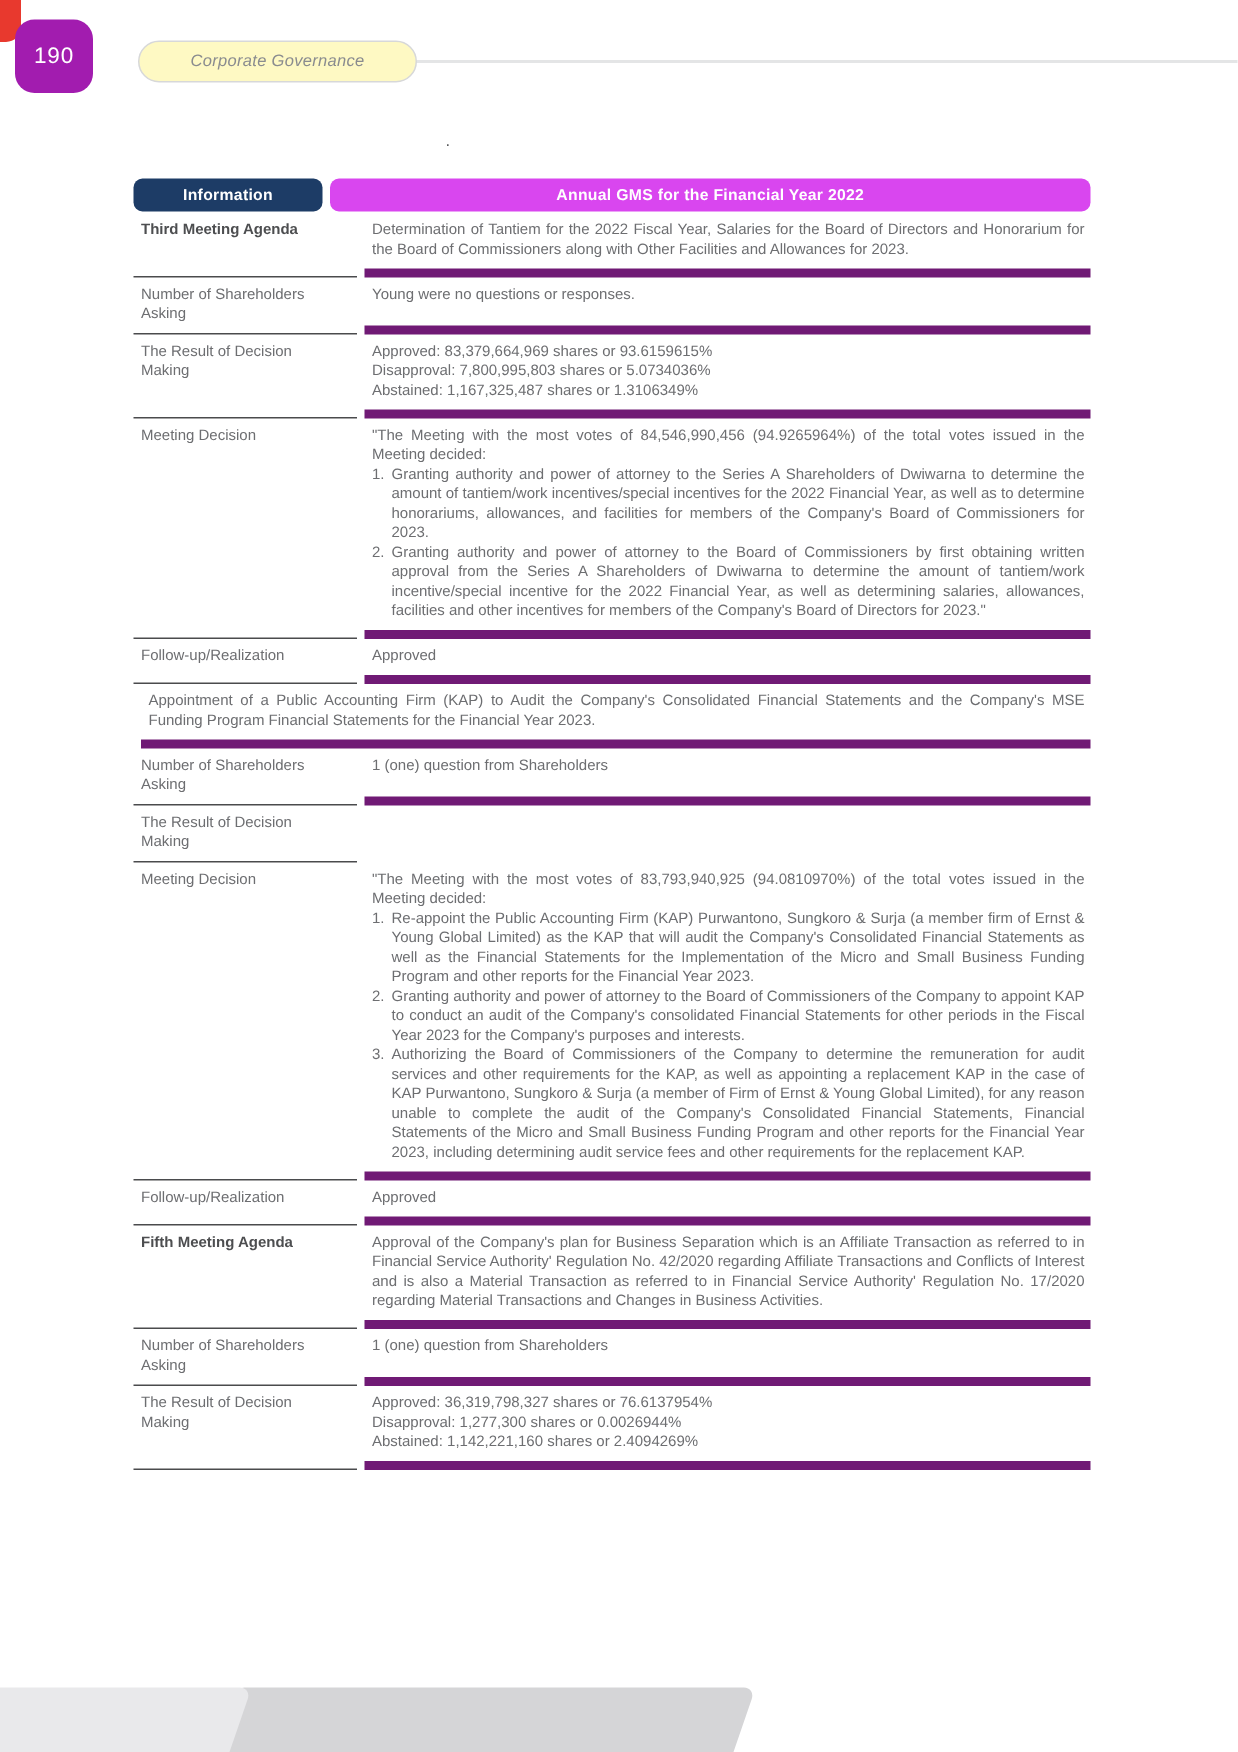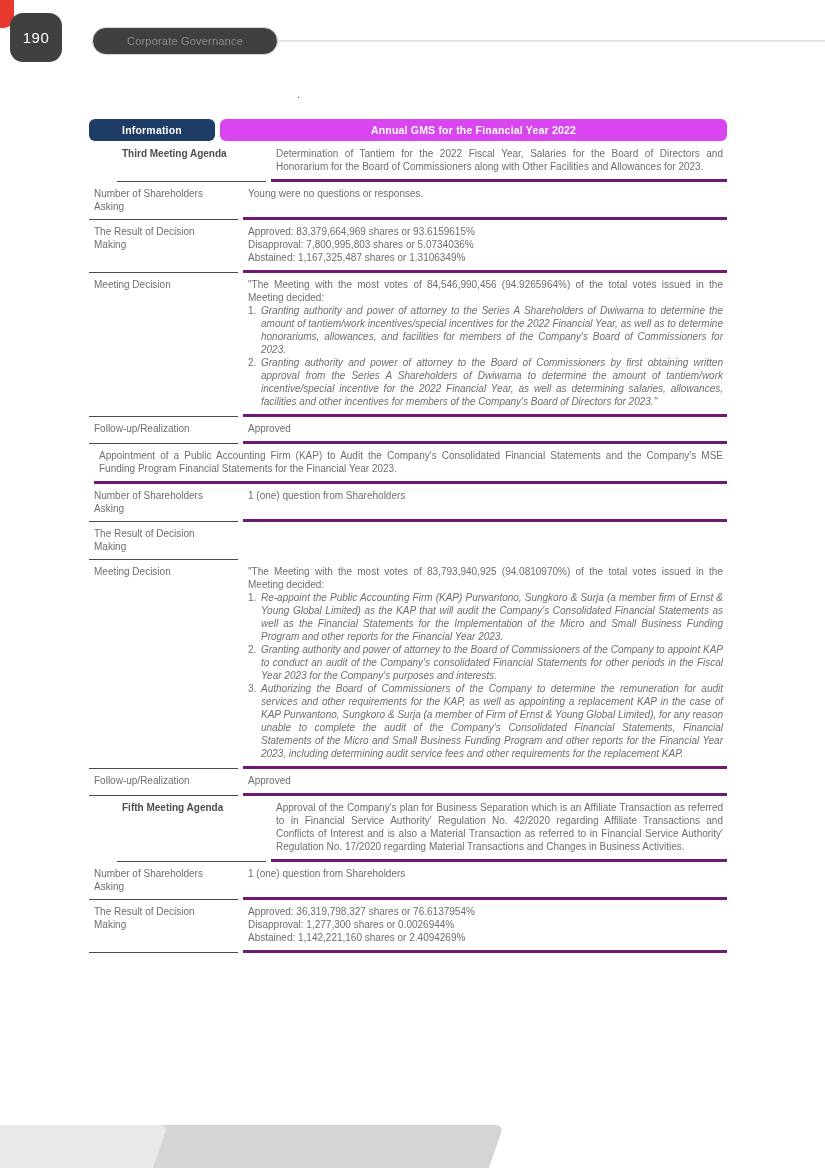--- a/index.html
+++ b/index.html
@@ -15,34 +15,35 @@
 
   
   .badge-corner {
     position: absolute; left: -20px; top: -24px;
     width: 34px; height: 52px;
     background: #e8392e; border-radius: 10px;
   }
   .badge-main {
     position: absolute; left: 10px; top: 13px;
     width: 52px; height: 49px;
-    background: #404040; border-radius: 13px;
+    background: #a21caf; border-radius: 13px;
     display: flex; align-items: center; justify-content: center;
     color: #ffffff; font-size: 15px; font-weight: 500; letter-spacing: 0.5px;
   }
 
   
   .crumb-pill {
     position: absolute; left: 92px; top: 27px;
     width: 186px; height: 28px;
     border: 1.5px solid #d7d8d9; border-radius: 15px;
-    background: #404040;
+    background: #fef9c3;
     display: flex; align-items: center; justify-content: center;
     font-size: 11px; color: #8a8c8f; letter-spacing: 0.2px;
     z-index: 2;
+    font-style: italic;
   }
   .crumb-line {
     position: absolute; left: 277px; right: 0; top: 40px;
     height: 2px; background: #e4e5e6; z-index: 1;
   }
   .stray-dot {
     position: absolute; left: 297px; top: 88px;
     font-size: 11px; color: #58595b;
   }
 
@@ -59,31 +60,31 @@
 
   .t-body { margin-top: 1px; }
   .t-row { display: flex; font-size: 10px; line-height: 13px; }
   .t-row .lcell {
     width: 149px; flex-shrink: 0;
     padding: 5px 6px 6px 5px;
     border-bottom: 1px solid #4a4b4d;
     color: #6d6e71;
   }
   .t-row .lcell .ltext { display: block; max-width: 122px; }
-  .t-row .lcell.bold { font-weight: bold; color: #4d4e50; margin-left: 28px; }
+  .t-row .lcell.bold { font-weight: bold; color: #4d4e50; }
   .t-row .ccell {
     flex: 1; margin-left: 5px;
     padding: 5px 4px 6px 5px;
-    border-bottom: 3px solid #701a75;
+    border-bottom: 6px solid #701a75;
     color: #6d6e71;
   }
   .ccell.justify .para { text-align: justify; }
   .list-item { display: flex; }
   .list-item .num { width: 13px; flex-shrink: 0; }
-  .list-item .txt { flex: 1; font-style: italic; }
+  .list-item .txt { flex: 1; }
   .ccell.justify .list-item .txt { text-align: justify; }
 
   
   .footer-shape {
     position: absolute; bottom: 0; height: 43px;
     transform: skewX(-19deg); transform-origin: 0 100%;
   }
   .footer-dark  { left: 140px; width: 349px; background: #d5d5d7; border-radius: 8px 8px 0 0; z-index: 1; }
   .footer-light { left: -60px; width: 213px; background: #e9e9eb; border-radius: 0 8px 0 0; z-index: 2; }
 </style>

